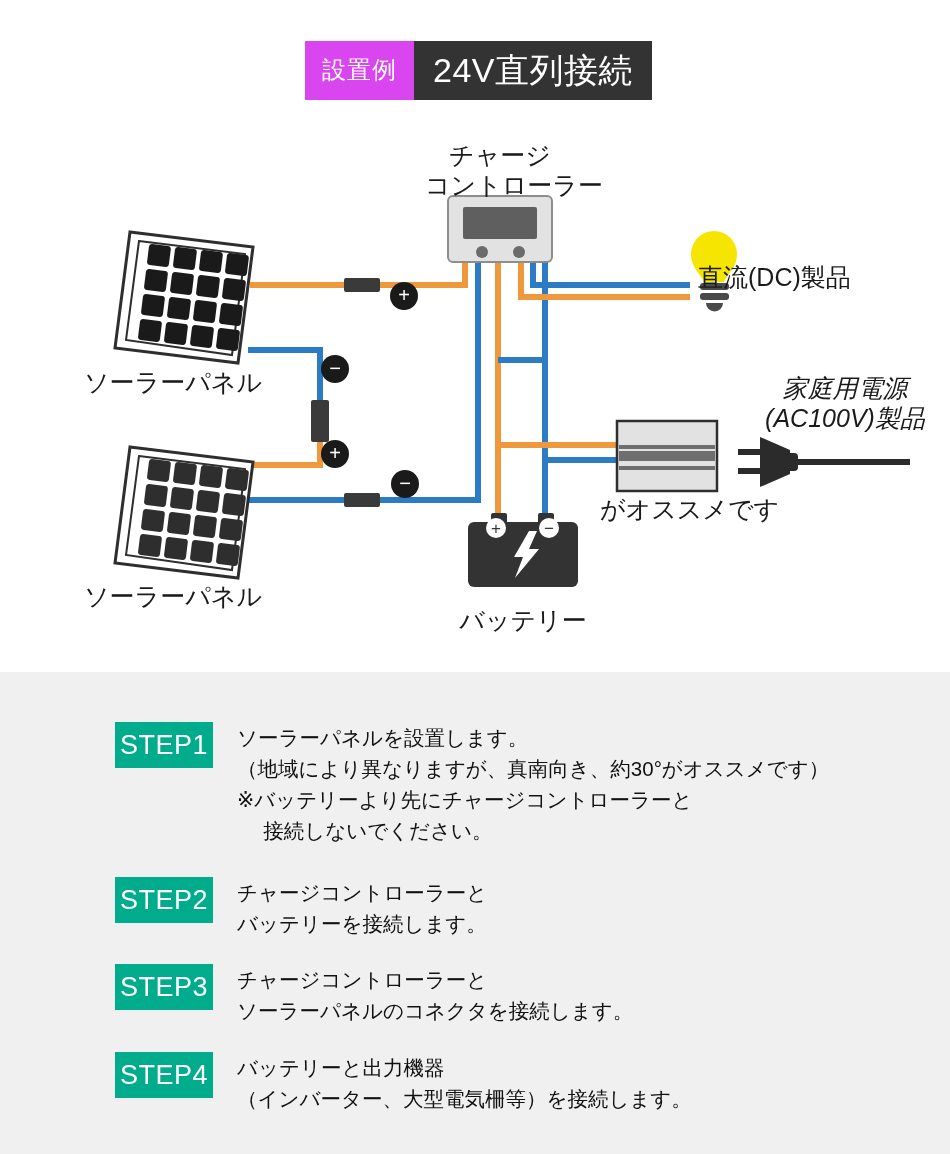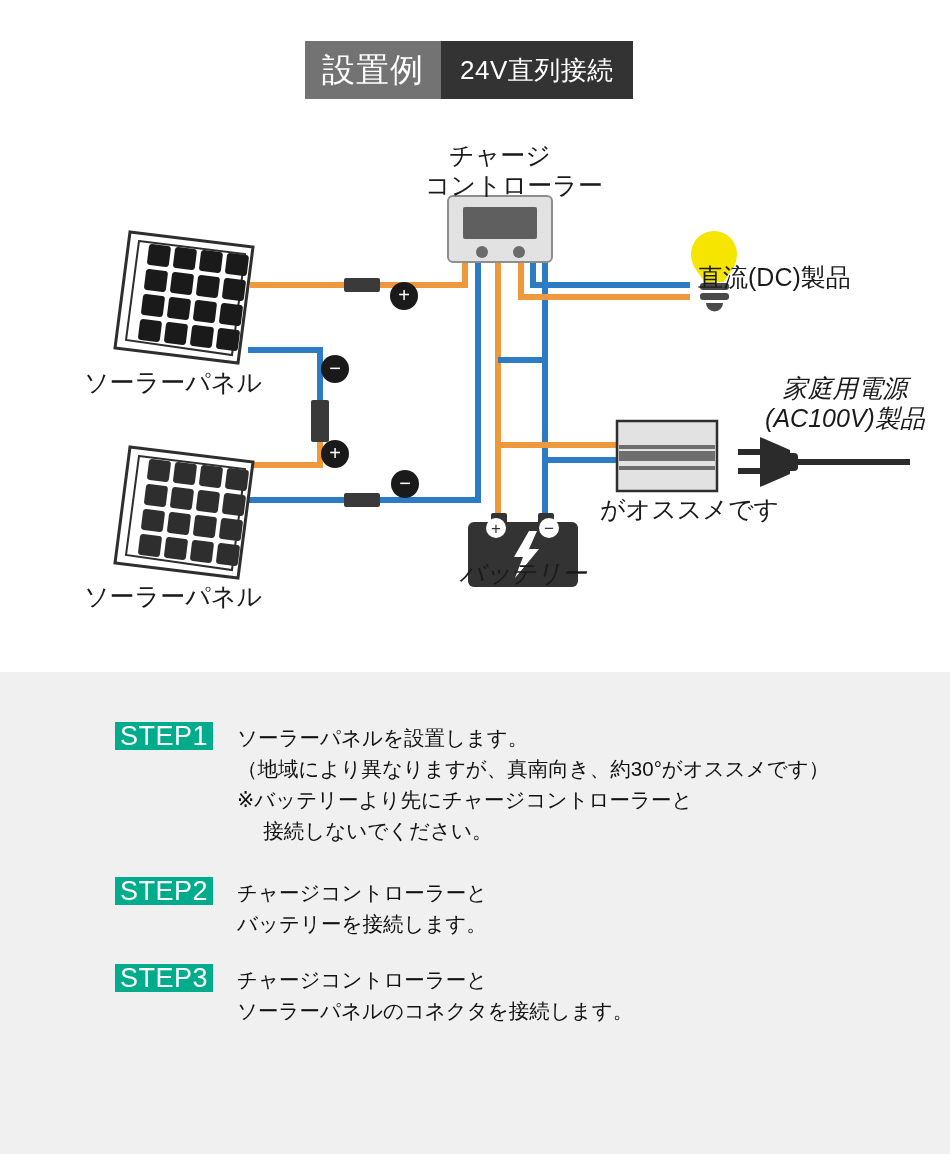--- a/index.html
+++ b/index.html
@@ -10,29 +10,29 @@
     color:#1a1a1a;
     overflow:hidden;
     position:relative;
   }
   
   #header-badge{
     position:absolute;left:305px;top:41px;
     display:flex;align-items:stretch;
   }
   .badge-left{
-    background:#737373;color:#ffffff;
-    font-size:33px;line-height:1;
+    background:#d946ef;color:#ffffff;
+    font-size:24px;line-height:1;
     padding:12px 17px 13px 17px;
     letter-spacing:1px;
     display:flex;align-items:center;
   }
   .badge-right{
     background:#333333;color:#ffffff;
-    font-size:26px;line-height:1;
+    font-size:34px;line-height:1;
     padding:12px 19px 13px 19px;
     letter-spacing:0.5px;
     display:flex;align-items:center;
   }
   
   #diagram{position:absolute;left:0;top:0;width:950px;height:672px;}
   #diagram svg{display:block;}
   .dlabel{
     position:absolute;
     font-size:25px;line-height:1.2;
@@ -48,21 +48,21 @@
     background:#f0f0f0;
   }
   .step-row{
     position:absolute;
     display:flex;
     align-items:flex-start;
   }
   .step-badge{
     background:#00ac8c;color:#ffffff;
     font-size:27px;line-height:1;
-    width:98px;height:28px;
+    width:98px;height:46px;
     display:flex;align-items:center;justify-content:center;
     letter-spacing:0.5px;
     flex:0 0 auto;
   }
   .step-text{
     margin-left:24px;
     font-size:20.5px;
     line-height:31px;
     color:#111111;
     white-space:pre-line;
@@ -206,21 +206,21 @@
 
   </svg>
 
   <div class="dlabel" style="left:425px;top:140px;width:150px;">チャージ
 コントローラー</div>
 
   <div class="dlabel" style="left:78px;top:367px;width:190px;">ソーラーパネル</div>
 
   <div class="dlabel" style="left:78px;top:581px;width:190px;">ソーラーパネル</div>
 
-  <div class="dlabel" style="left:458px;top:558px;width:130px;font-style:italic;">バッテリー</div>
+  <div class="dlabel" style="left:458px;top:605px;width:130px;">バッテリー</div>
 
   <div class="dlabel" style="left:600px;top:494px;width:135px;">がオススメです</div>
 
   <div class="dlabel" style="left:698px;top:262px;width:180px;text-align:left;">直流(DC)製品</div>
 
   <div class="dlabel" style="left:745px;top:373px;width:200px;font-style:italic;">家庭用電源
 (AC100V)製品</div>
 
   <div class="dlabel" style="left:390px;top:282px;width:28px;height:28px;border-radius:50%;background:#1a1a1a;color:#fff;font-size:20px;line-height:27px;">+</div>
 
@@ -246,14 +246,19 @@
     <div class="step-text">チャージコントローラーと
 バッテリーを接続します。</div>
   </div>
 
   <div class="step-row" style="left:115px;top:292px;">
     <div class="step-badge">STEP3</div>
     <div class="step-text">チャージコントローラーと
 ソーラーパネルのコネクタを接続します。</div>
   </div>
 
+  <div class="step-row" style="left:115px;top:380px;">
+    <div class="step-badge">STEP4</div>
+    <div class="step-text">バッテリーと出力機器
+（インバーター、大型電気柵等）を接続します。</div>
+  </div>
 
 </div>
 
 </body></html>

